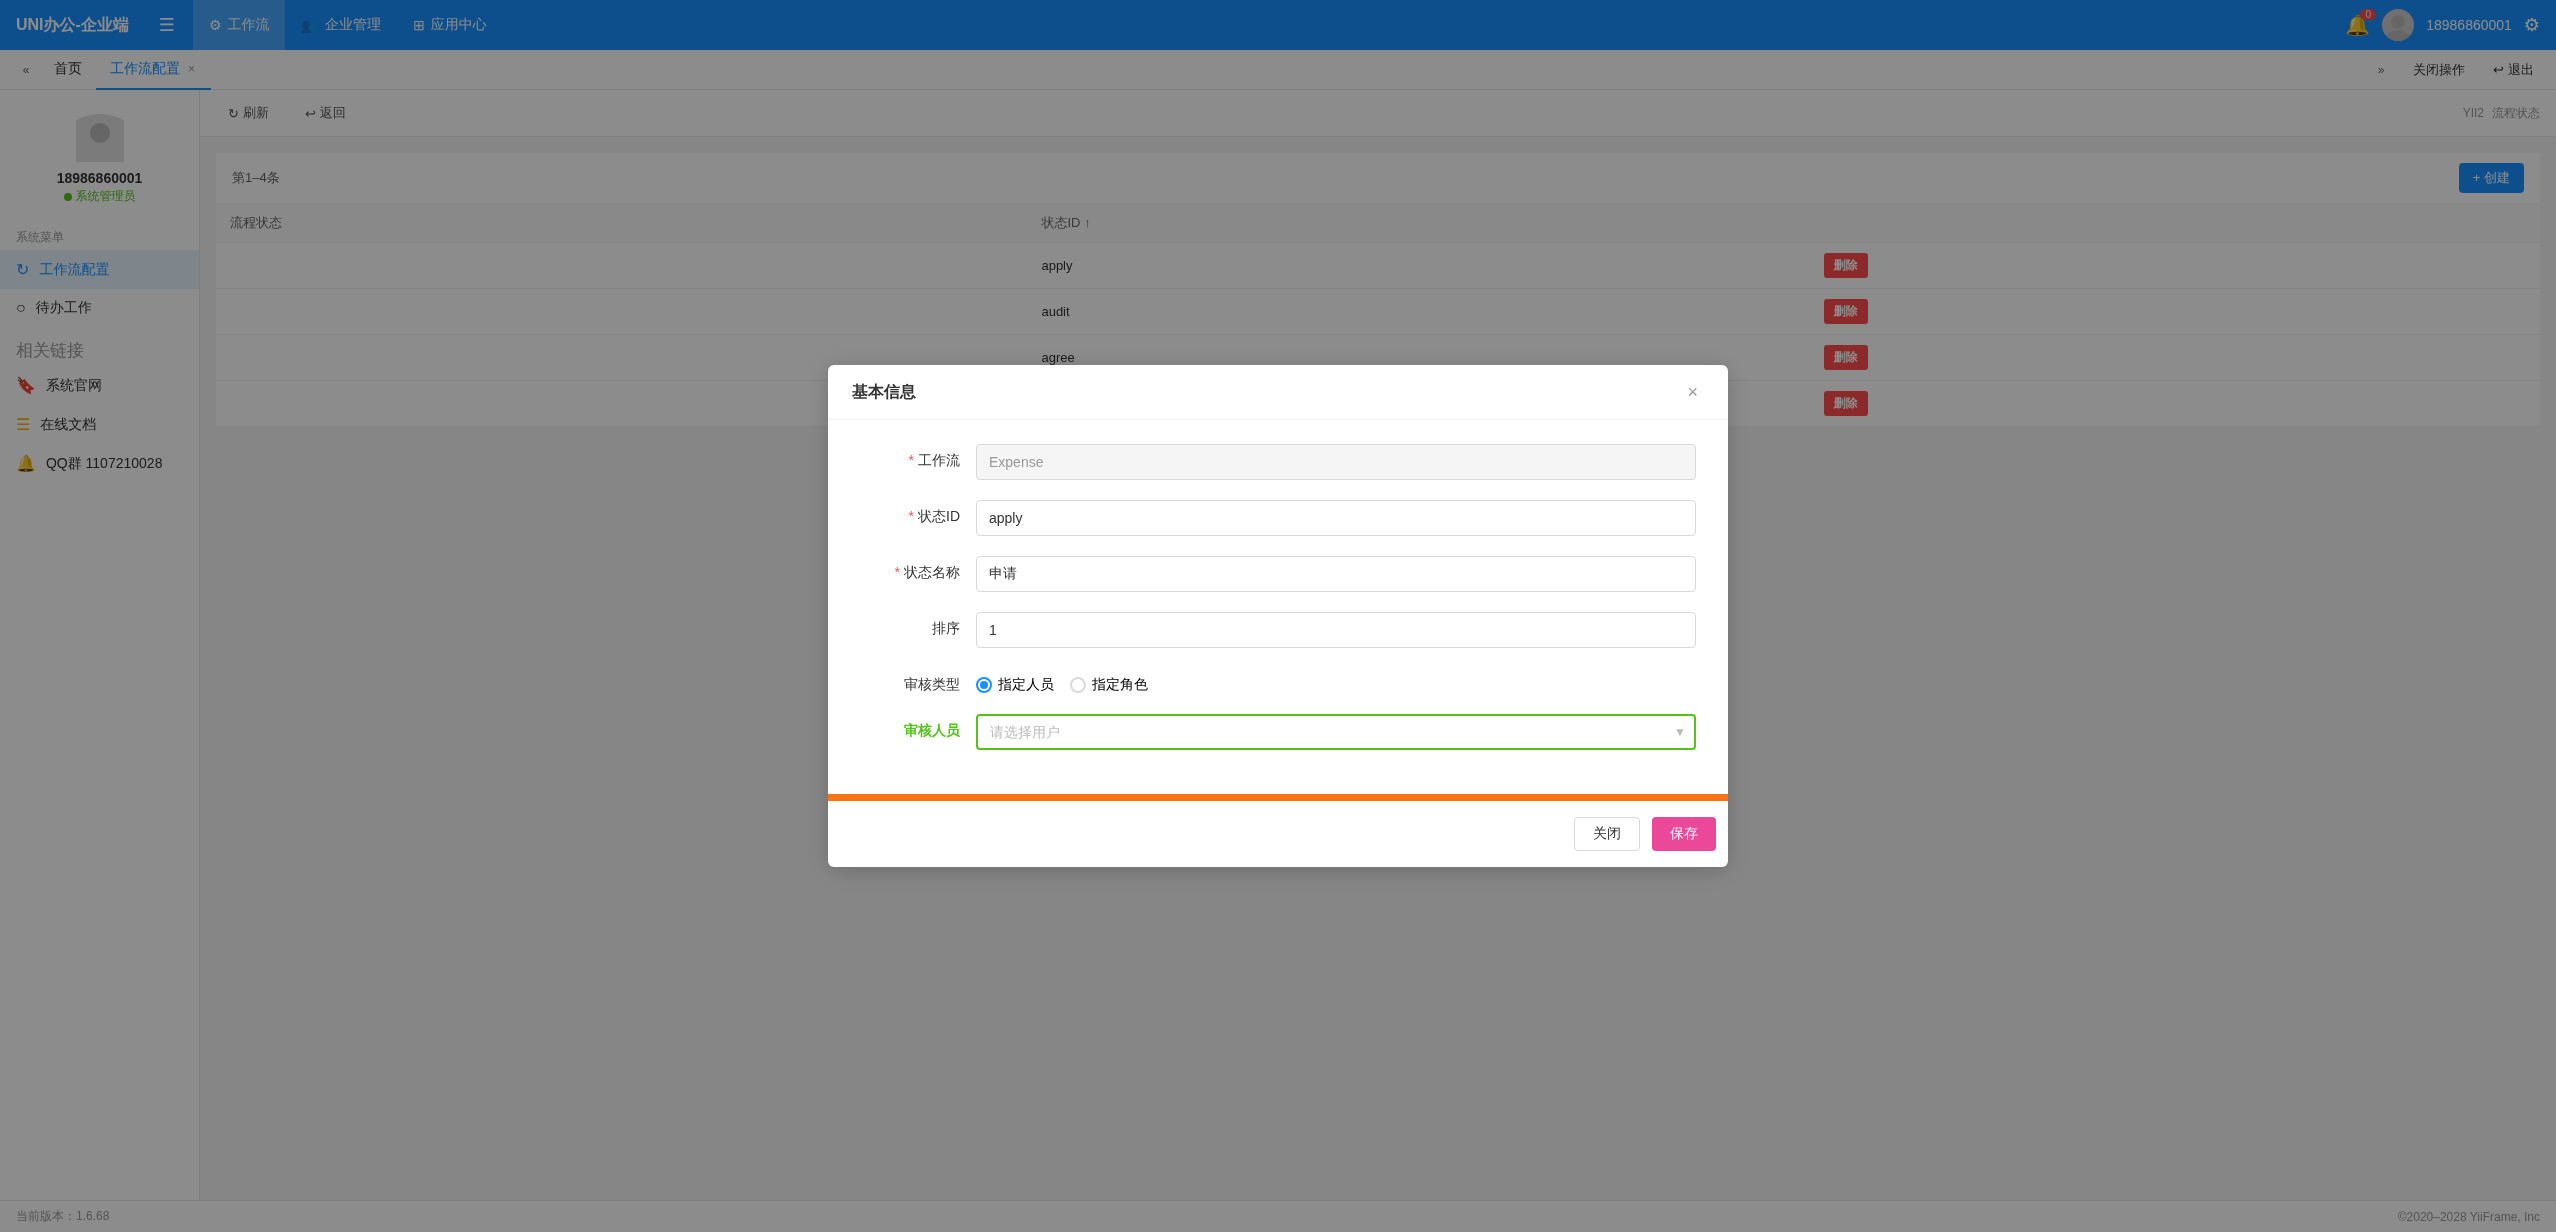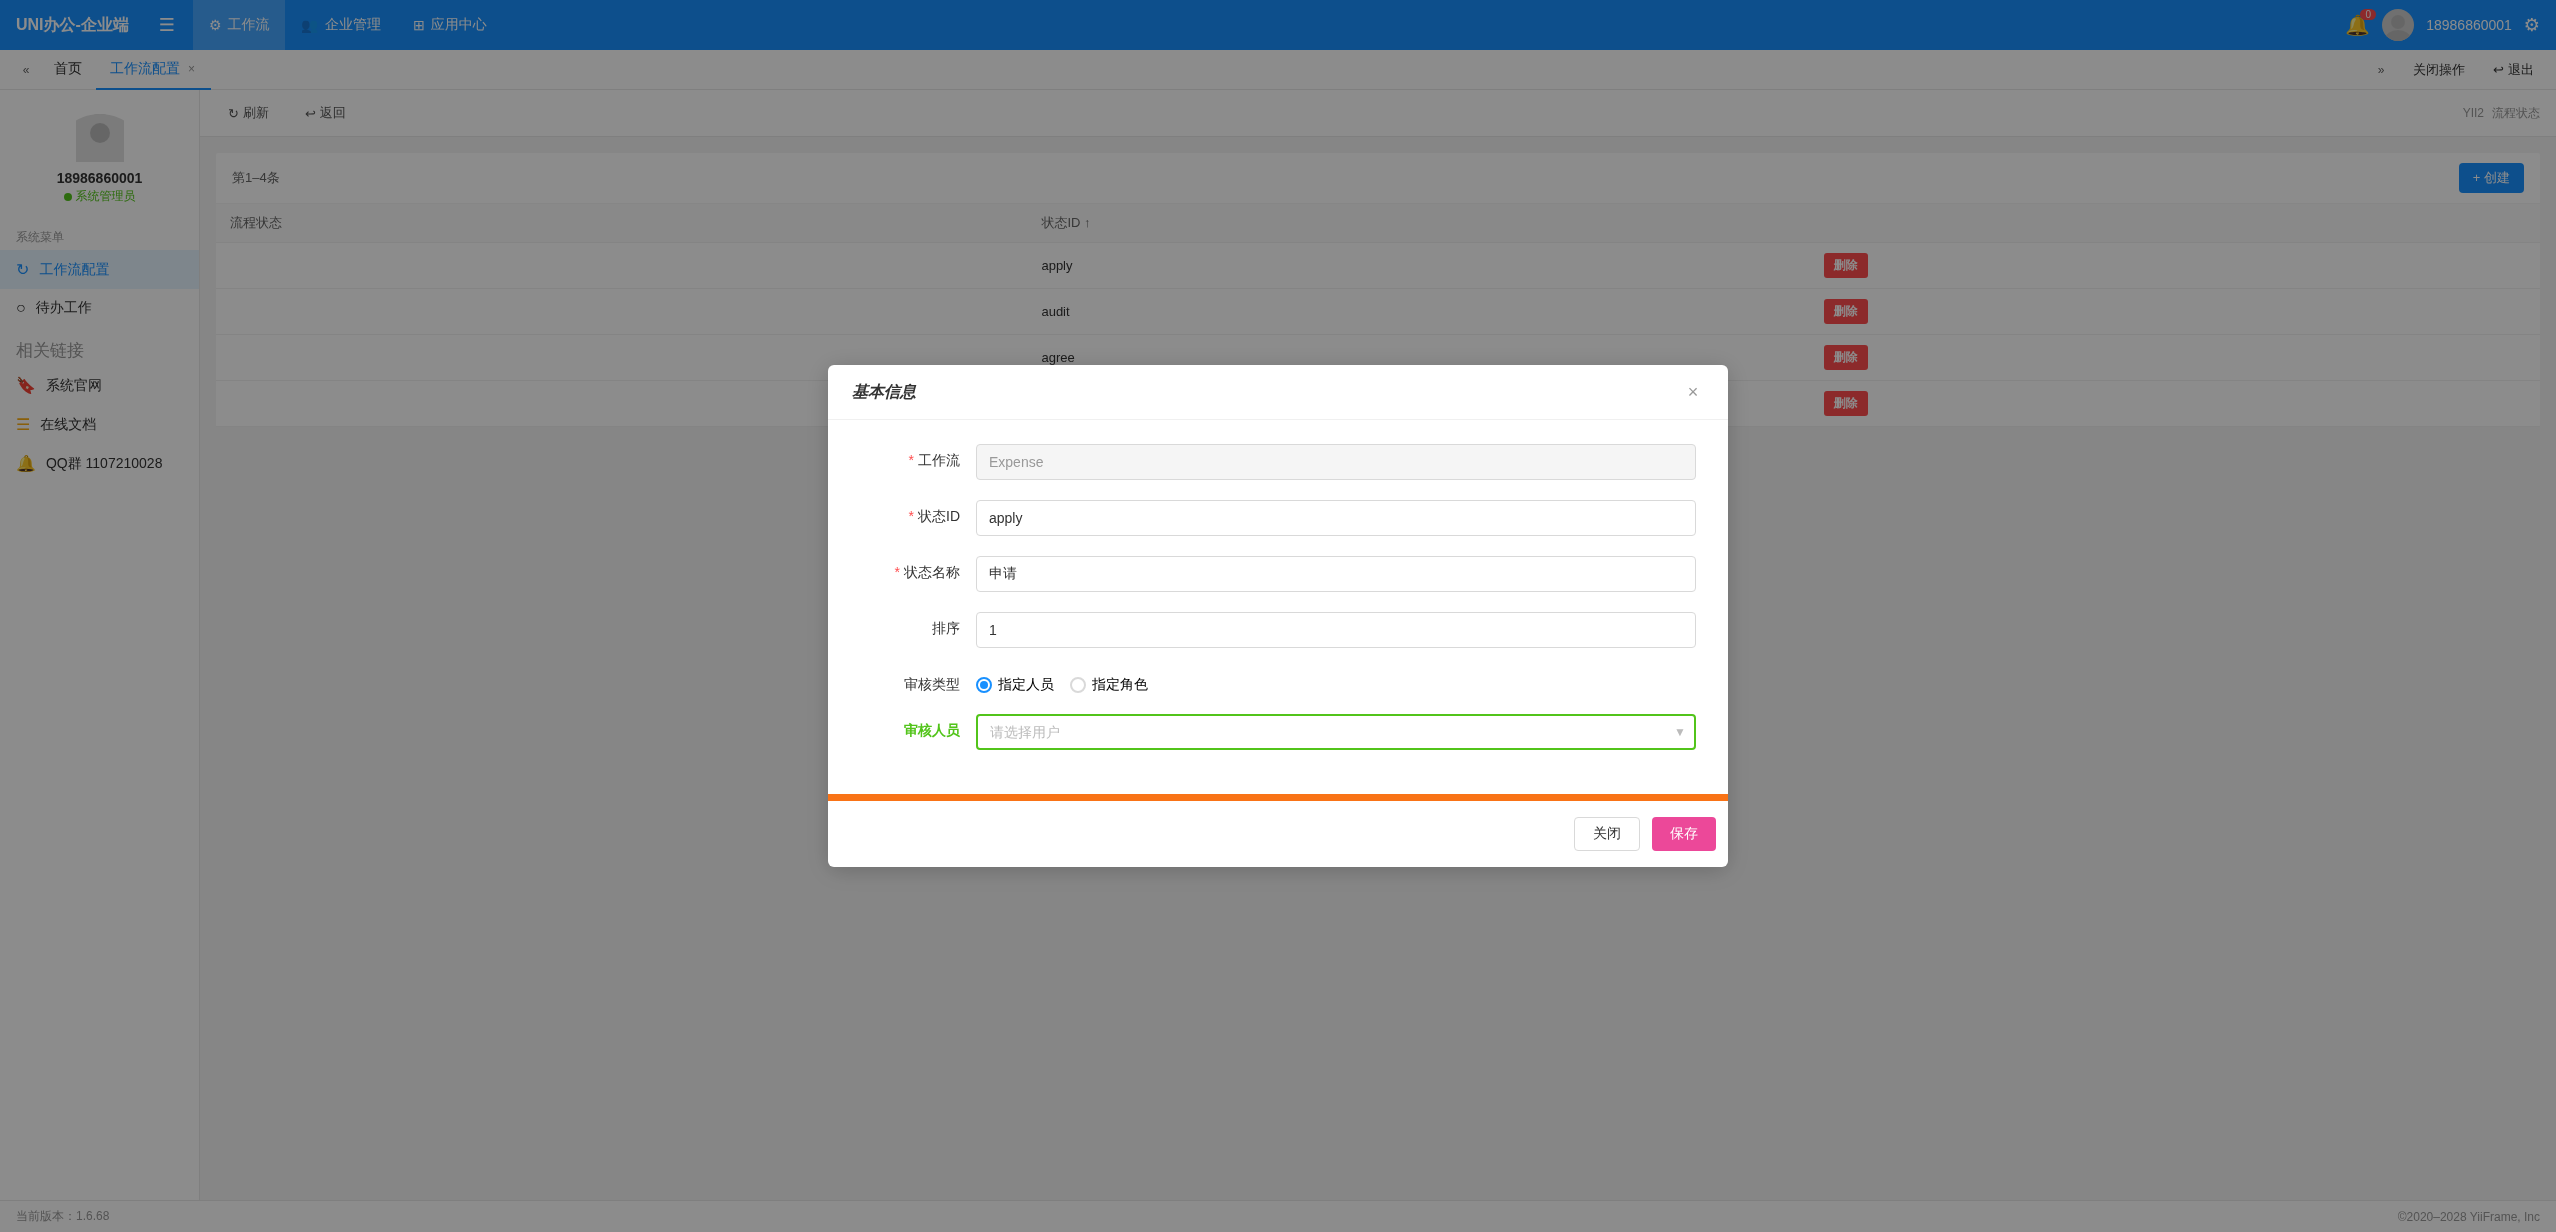--- a/index.html
+++ b/index.html
@@ -172,21 +172,21 @@
       background: rgba(0,0,0,0.45); z-index: 1000;
       display: flex; align-items: center; justify-content: center;
     }
     .modal {
       background: #fff; border-radius: 6px;
       width: 900px; max-width: 95vw;
       box-shadow: 0 4px 24px rgba(0,0,0,0.2);
     }
     .modal-header {
       padding: 16px 24px; border-bottom: 1px solid #f0f0f0;
-      display: flex; align-items: center; justify-content: space-between; font-style: italic;
+      display: flex; align-items: center; justify-content: space-between;
     }
     .modal-title { font-size: 16px; font-weight: bold; color: #333; }
     .modal-close {
       font-size: 18px; color: #999; cursor: pointer; line-height: 1;
       padding: 2px 6px; border-radius: 3px;
     }
     .modal-body { padding: 24px 32px; }
     .form-row {
       display: flex; align-items: flex-start; margin-bottom: 20px; gap: 16px;
     }

